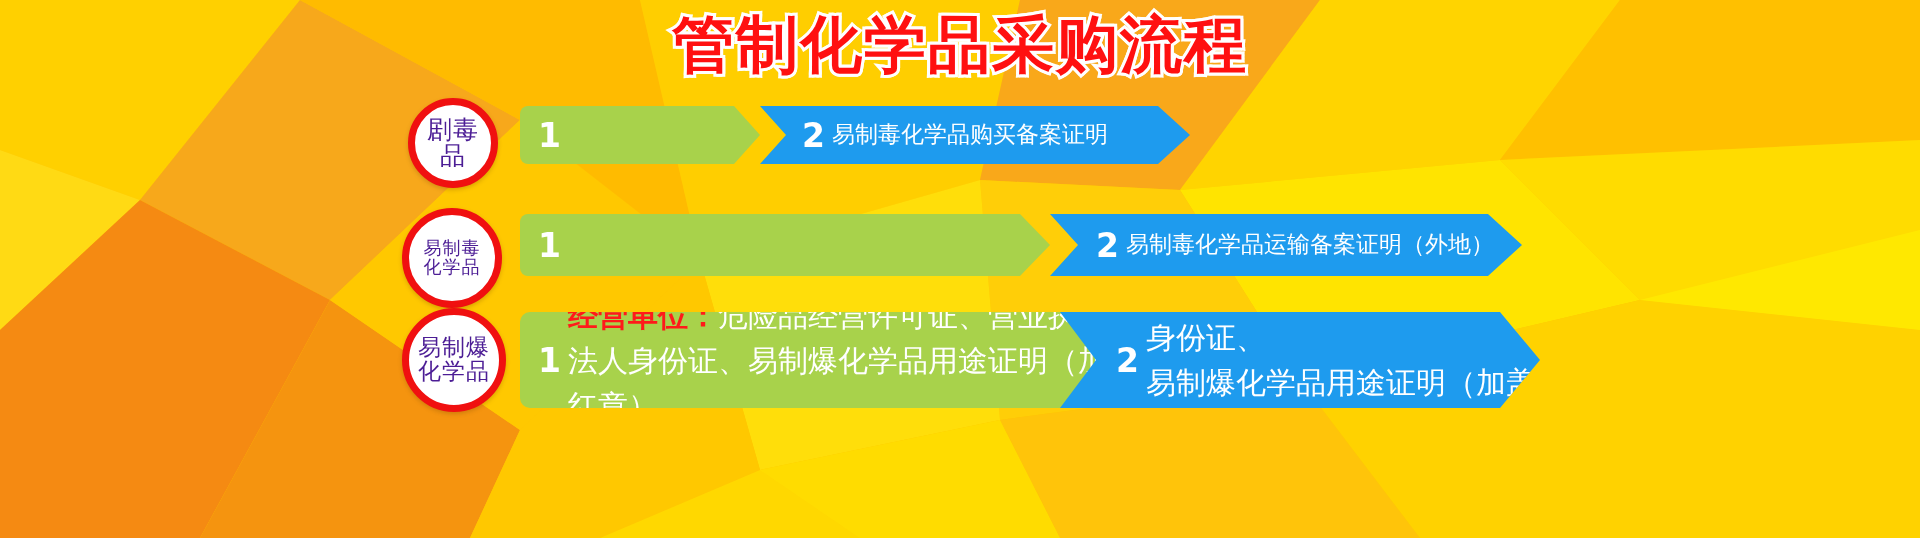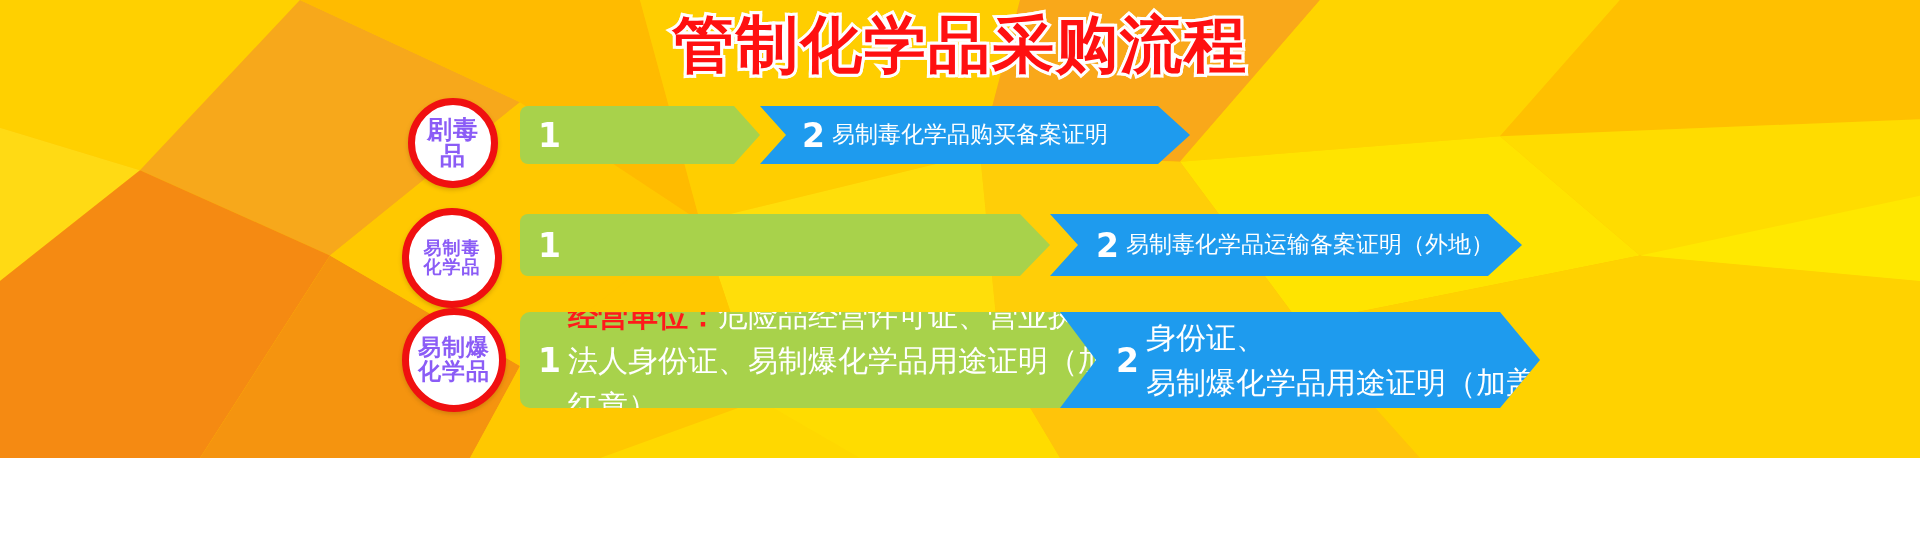--- a/index.html
+++ b/index.html
@@ -1,21 +1,21 @@
 <!DOCTYPE html>
 <html><head>
 <meta charset="utf-8">
 <style>
   html,body{margin:0;padding:0;}
   body{
     width:1920px;height:538px;overflow:hidden;
     font-family:"DejaVu Sans","Liberation Sans",sans-serif;
   }
   #banner{
-    position:relative;width:1920px;height:458px;overflow:hidden;
+    position:relative;width:1920px;height:538px;overflow:hidden;
     background:#FFC400;
   }
   #bg{position:absolute;inset:0;width:100%;height:100%;display:block;}
 
   
   #title{
     position:absolute;left:0;top:8px;width:1920px;text-align:center;
     font-size:62px;line-height:74px;font-weight:bold;letter-spacing:2px;
     color:#FF1010;
     -webkit-text-stroke:6px #FFFFFF;
@@ -30,21 +30,21 @@
   .row{position:absolute;left:0;width:1920px;}
   #row1{top:100px;height:86px;}
   #row2{top:208px;height:88px;}
   #row3{top:308px;height:108px;}
 
   
   .badge{
     position:absolute;border-radius:50%;
     background:#FFFFFF;border:7px solid #F01010;
     box-sizing:border-box;display:flex;align-items:center;justify-content:center;
-    text-align:center;color:#8b5cf6;font-weight:bold;
+    text-align:center;color:#4c1d95;font-weight:normal;
     box-shadow:0 2px 4px rgba(120,70,0,.28);
   }
   .badge .btxt{line-height:1.04;white-space:pre-line;letter-spacing:1px;}
   #badge1{left:408px;top:-2px;width:90px;height:90px;}
   #badge1 .btxt{font-size:25px;}
   #badge2{left:402px;top:0px;width:100px;height:100px;}
   #badge2 .btxt{font-size:18px;}
   #badge3{left:402px;top:0px;width:104px;height:104px;text-align:center;}
   #badge3 .btxt{font-size:23px;}
 

